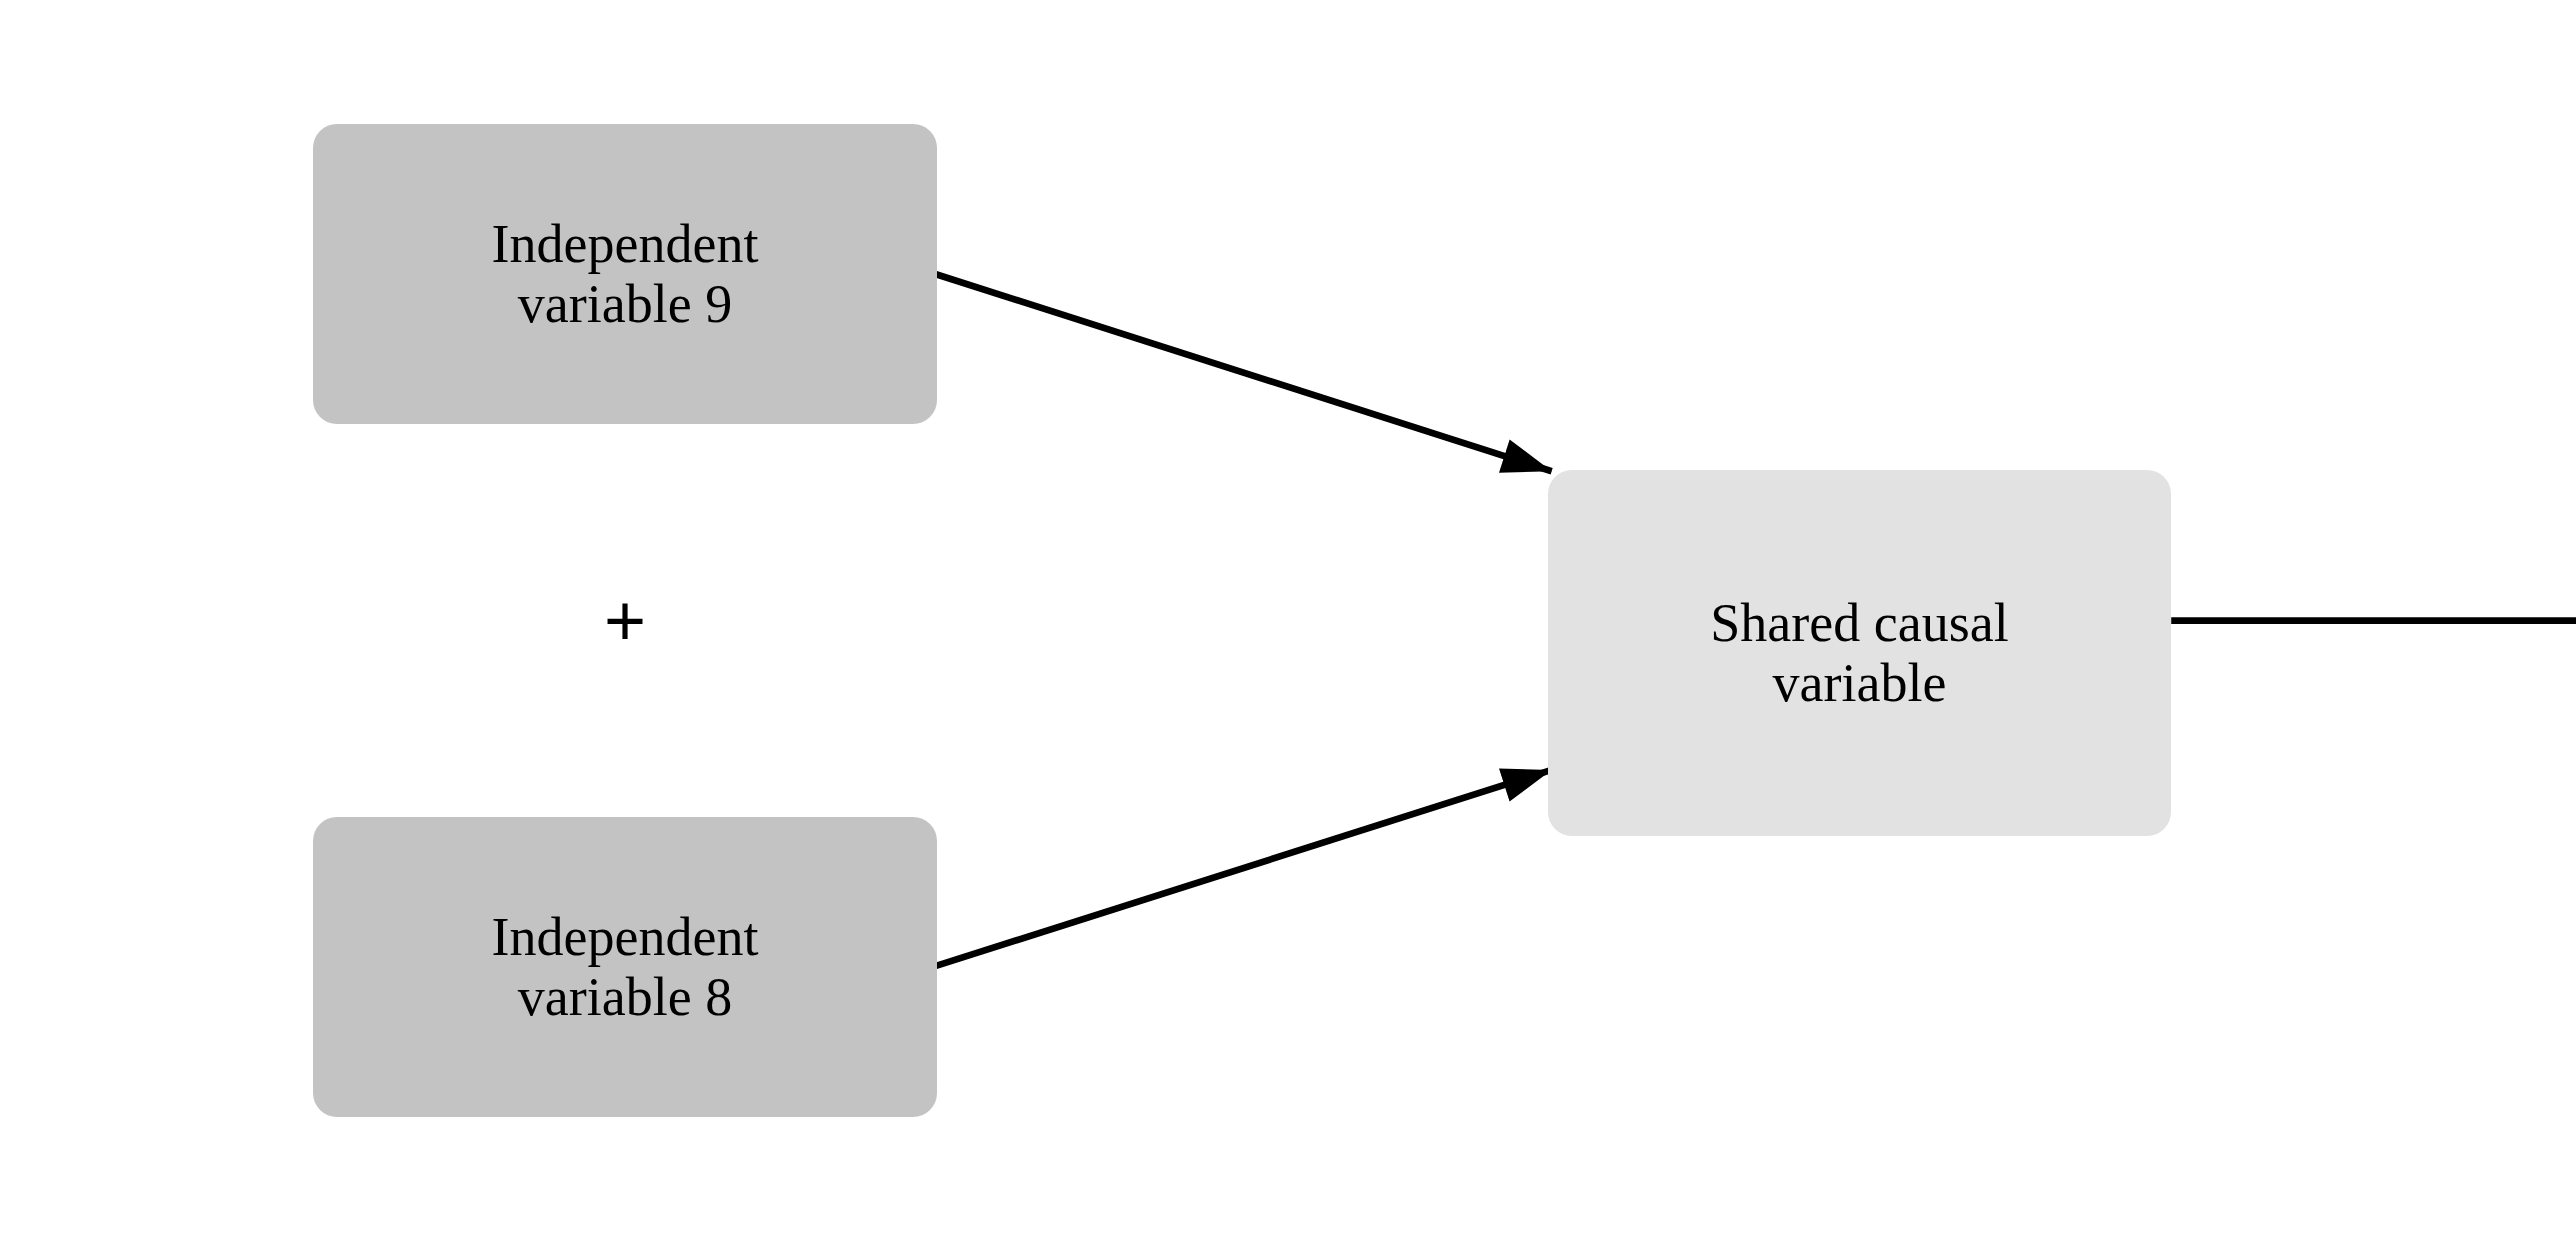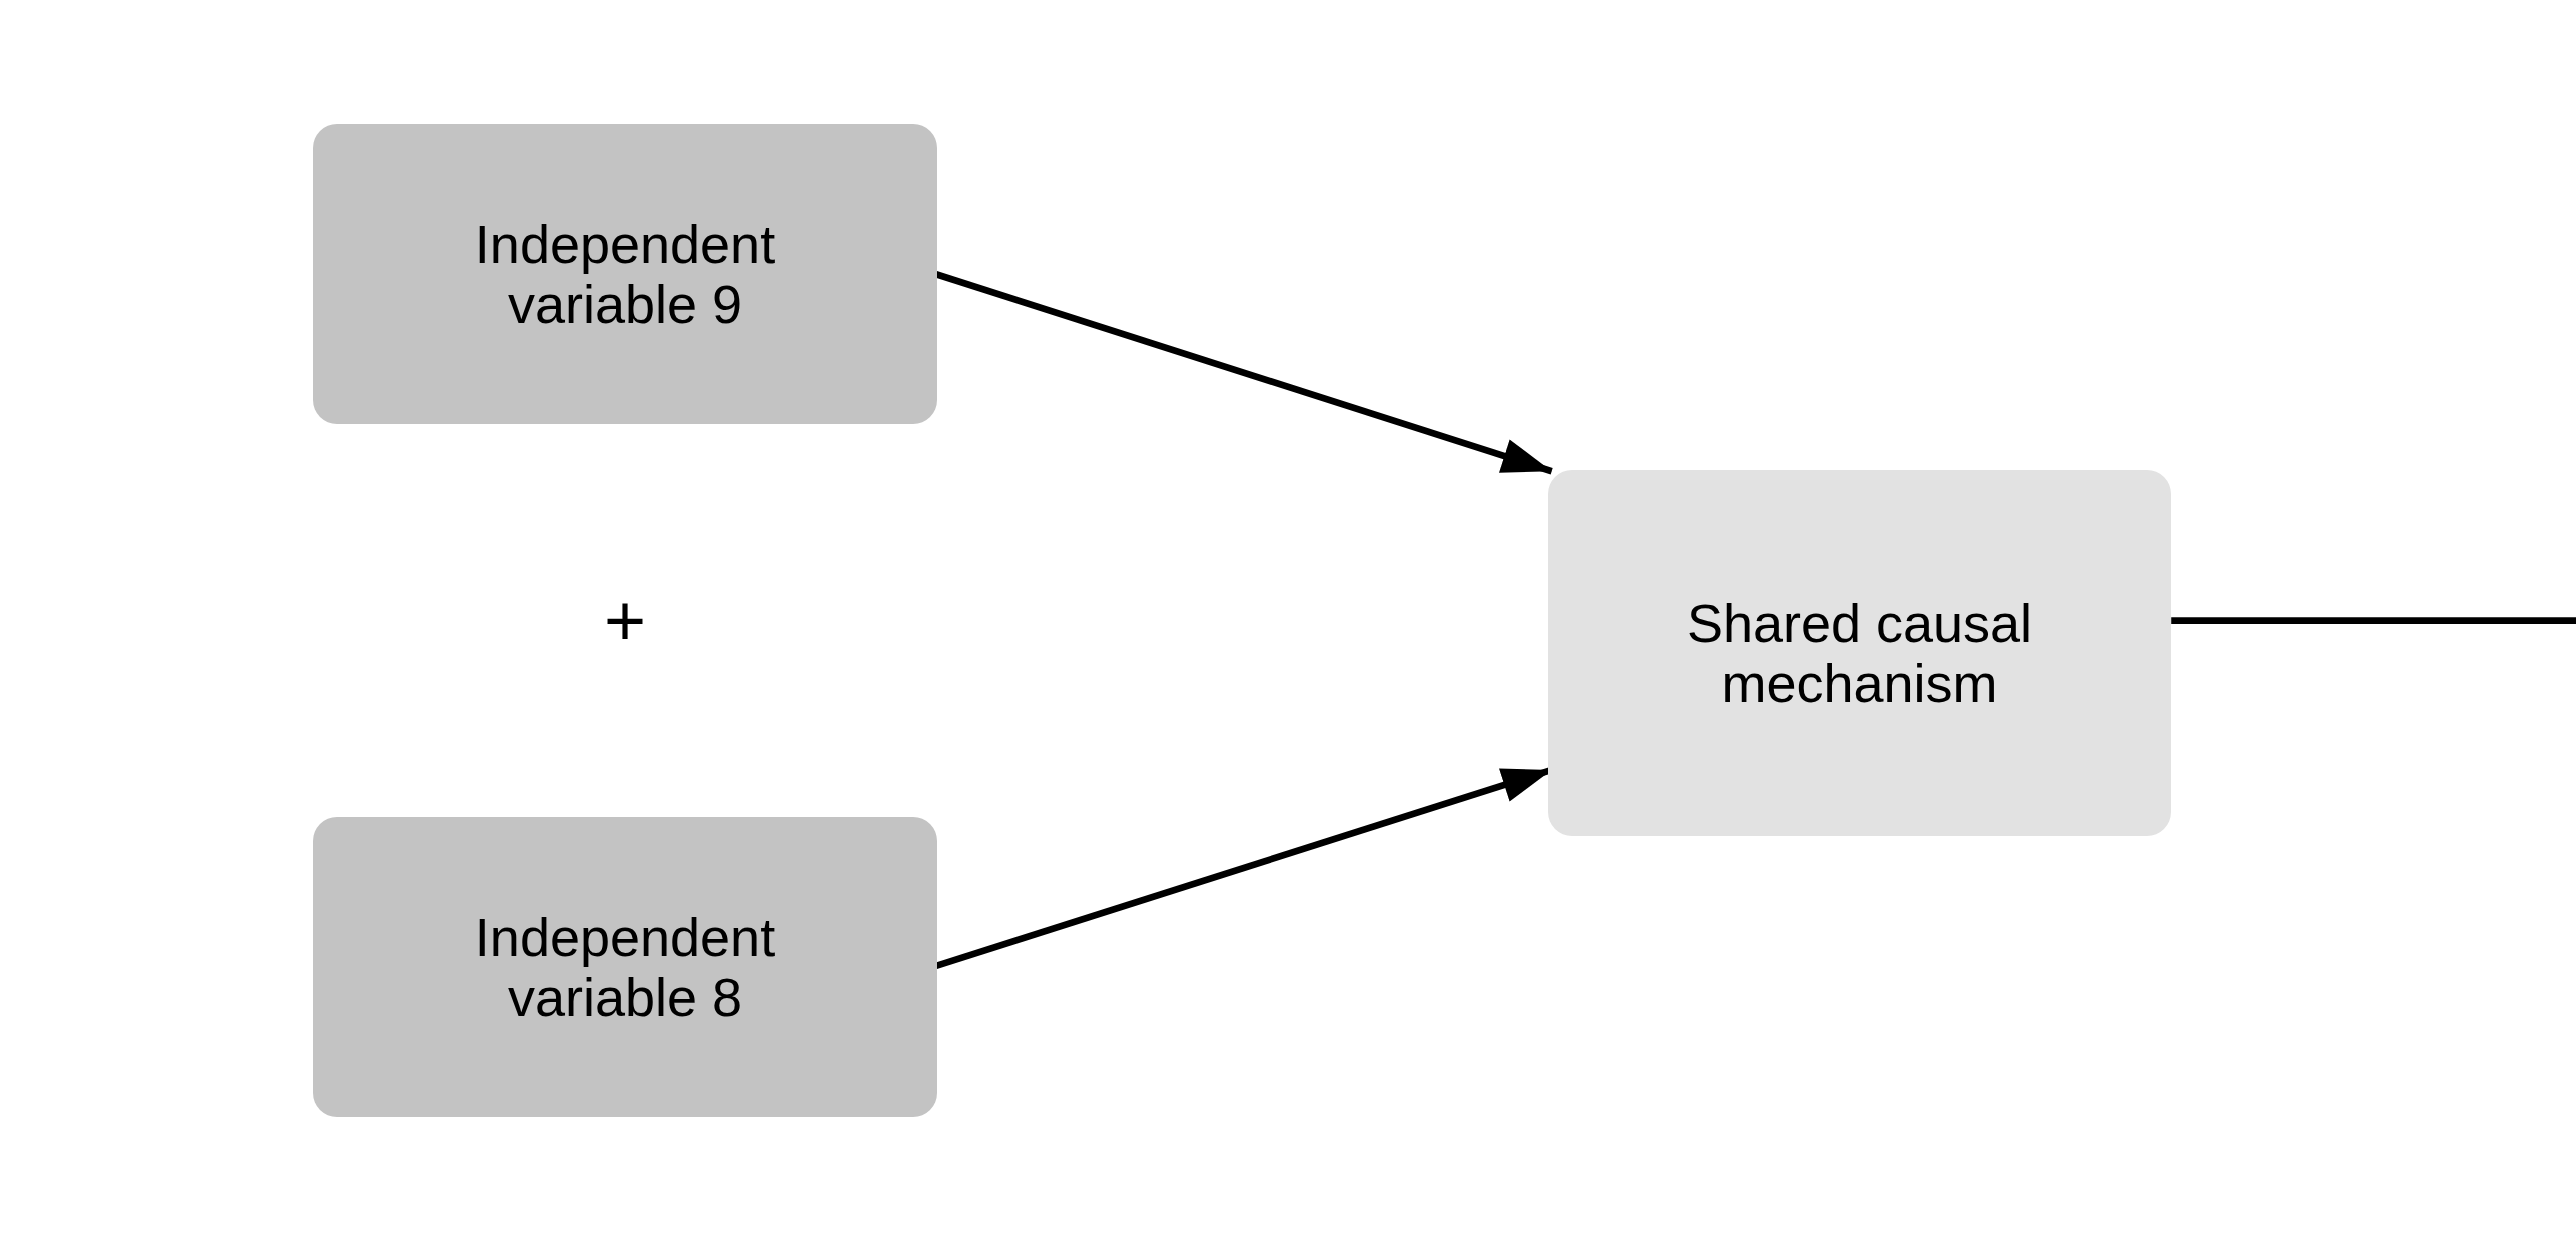--- a/index.html
+++ b/index.html
@@ -28,21 +28,21 @@
     border-radius: 24px;
     display: flex;
     flex-direction: column;
     align-items: center;
     justify-content: center;
     text-align: center;
     color: #000000;
     font-size: 54px;
     line-height: 1.12;
   }
-  .node .lbl { display: block; white-space: nowrap; }
+  .node .lbl { display: block; white-space: nowrap; font-family: Liberation Serif, serif; }
   #node-iv1 { left: 313px;  top: 124px;  width: 624px; height: 300px; }
   #node-iv2 { left: 313px;  top: 817px; width: 624px; height: 300px; }
   #node-scm { left: 1548px; top: 470px;  width: 623px; height: 366px; }
   #plus-operator {
     position: absolute;
     left: 509px;
     top: 530px;
     width: 232px;
     height: 180px;
     display: flex;
@@ -75,17 +75,17 @@
 
   <div id="plus-operator" style="color: rgb(0, 0, 0);">+</div>
 
   <div class="node" id="node-iv2" style="background-color: rgb(195, 195, 195);">
     <span class="lbl">Independent</span>
     <span class="lbl">variable 8</span>
   </div>
 
   <div class="node" id="node-scm" style="background-color: rgb(226, 226, 226);">
     <span class="lbl">Shared causal</span>
-    <span class="lbl">mechanism</span>
+    <span class="lbl">variable</span>
   </div>
 
 </div>
 
 
 </body></html>

